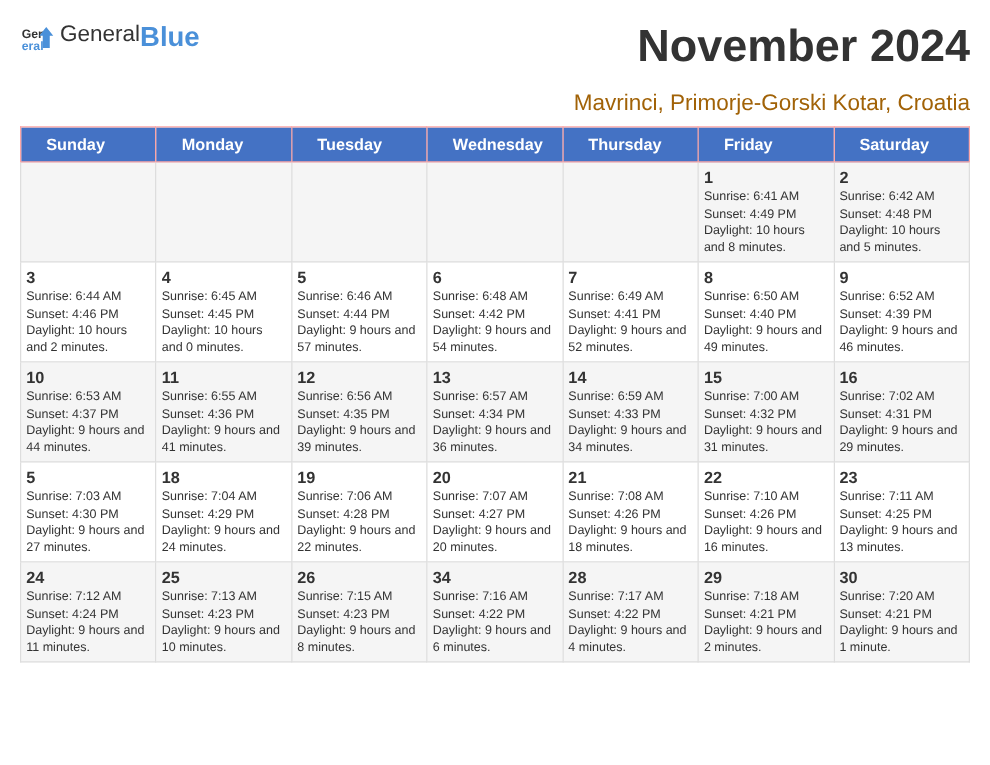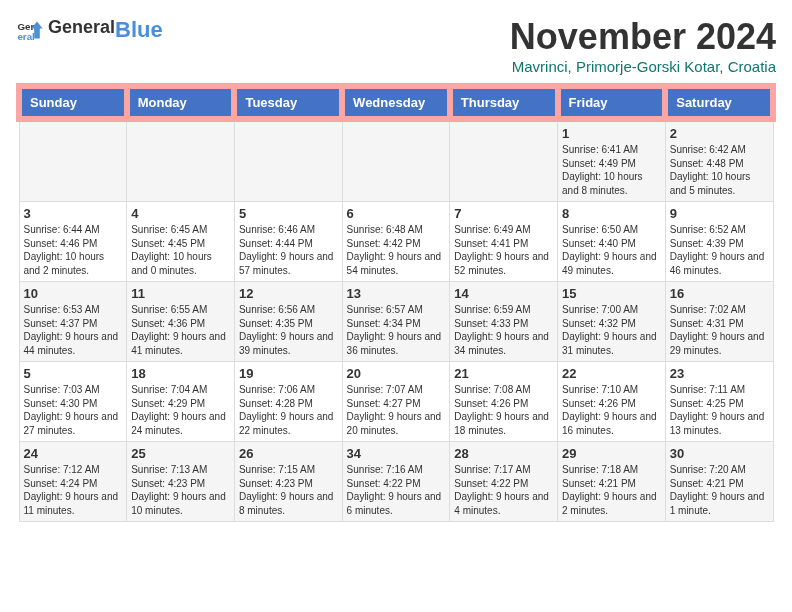--- a/index.html
+++ b/index.html
@@ -16,60 +16,60 @@
       align-items: flex-start;
       margin-bottom: 8px;
     }
     .logo {
       display: flex;
       align-items: center;
       gap: 4px;
     }
     .logo-text-general {
       font-size: 18px;
-      font-weight: bold;
+      font-weight: normal;
       color: #333;
     }
     .logo-text-blue {
       font-size: 22px;
       font-weight: bold;
       color: #4a90d9;
     }
     .logo-icon {
       width: 28px;
       height: 28px;
     }
     .title-section {
       text-align: right;
     }
     .month-title {
       font-size: 36px;
       font-weight: bold;
       color: #333;
     }
     .location-title {
-      font-size: 15px;
-      color: #0f766e;
-      margin-top: 0;
+      font-size: 18px;
+      color: #a16207;
+      margin-top: 14px;
     }
     table {
       width: 100%;
       border-collapse: collapse;
       table-layout: fixed;
     }
     thead tr {
       background-color: #4472c4;
       color: #fff;
     }
     thead th {
-      padding: 6px 8px;
+      padding: 6px 20px;
       font-size: 13px;
       font-weight: bold;
       text-align: left;
-      border: 6px solid #fca5a5;
+      border: 1px solid #fca5a5;
     }
     tbody tr {
       vertical-align: top;
     }
     tbody tr:nth-child(odd) {
       background-color: #f5f5f5;
     }
     tbody tr:nth-child(even) {
       background-color: #ffffff;
     }

